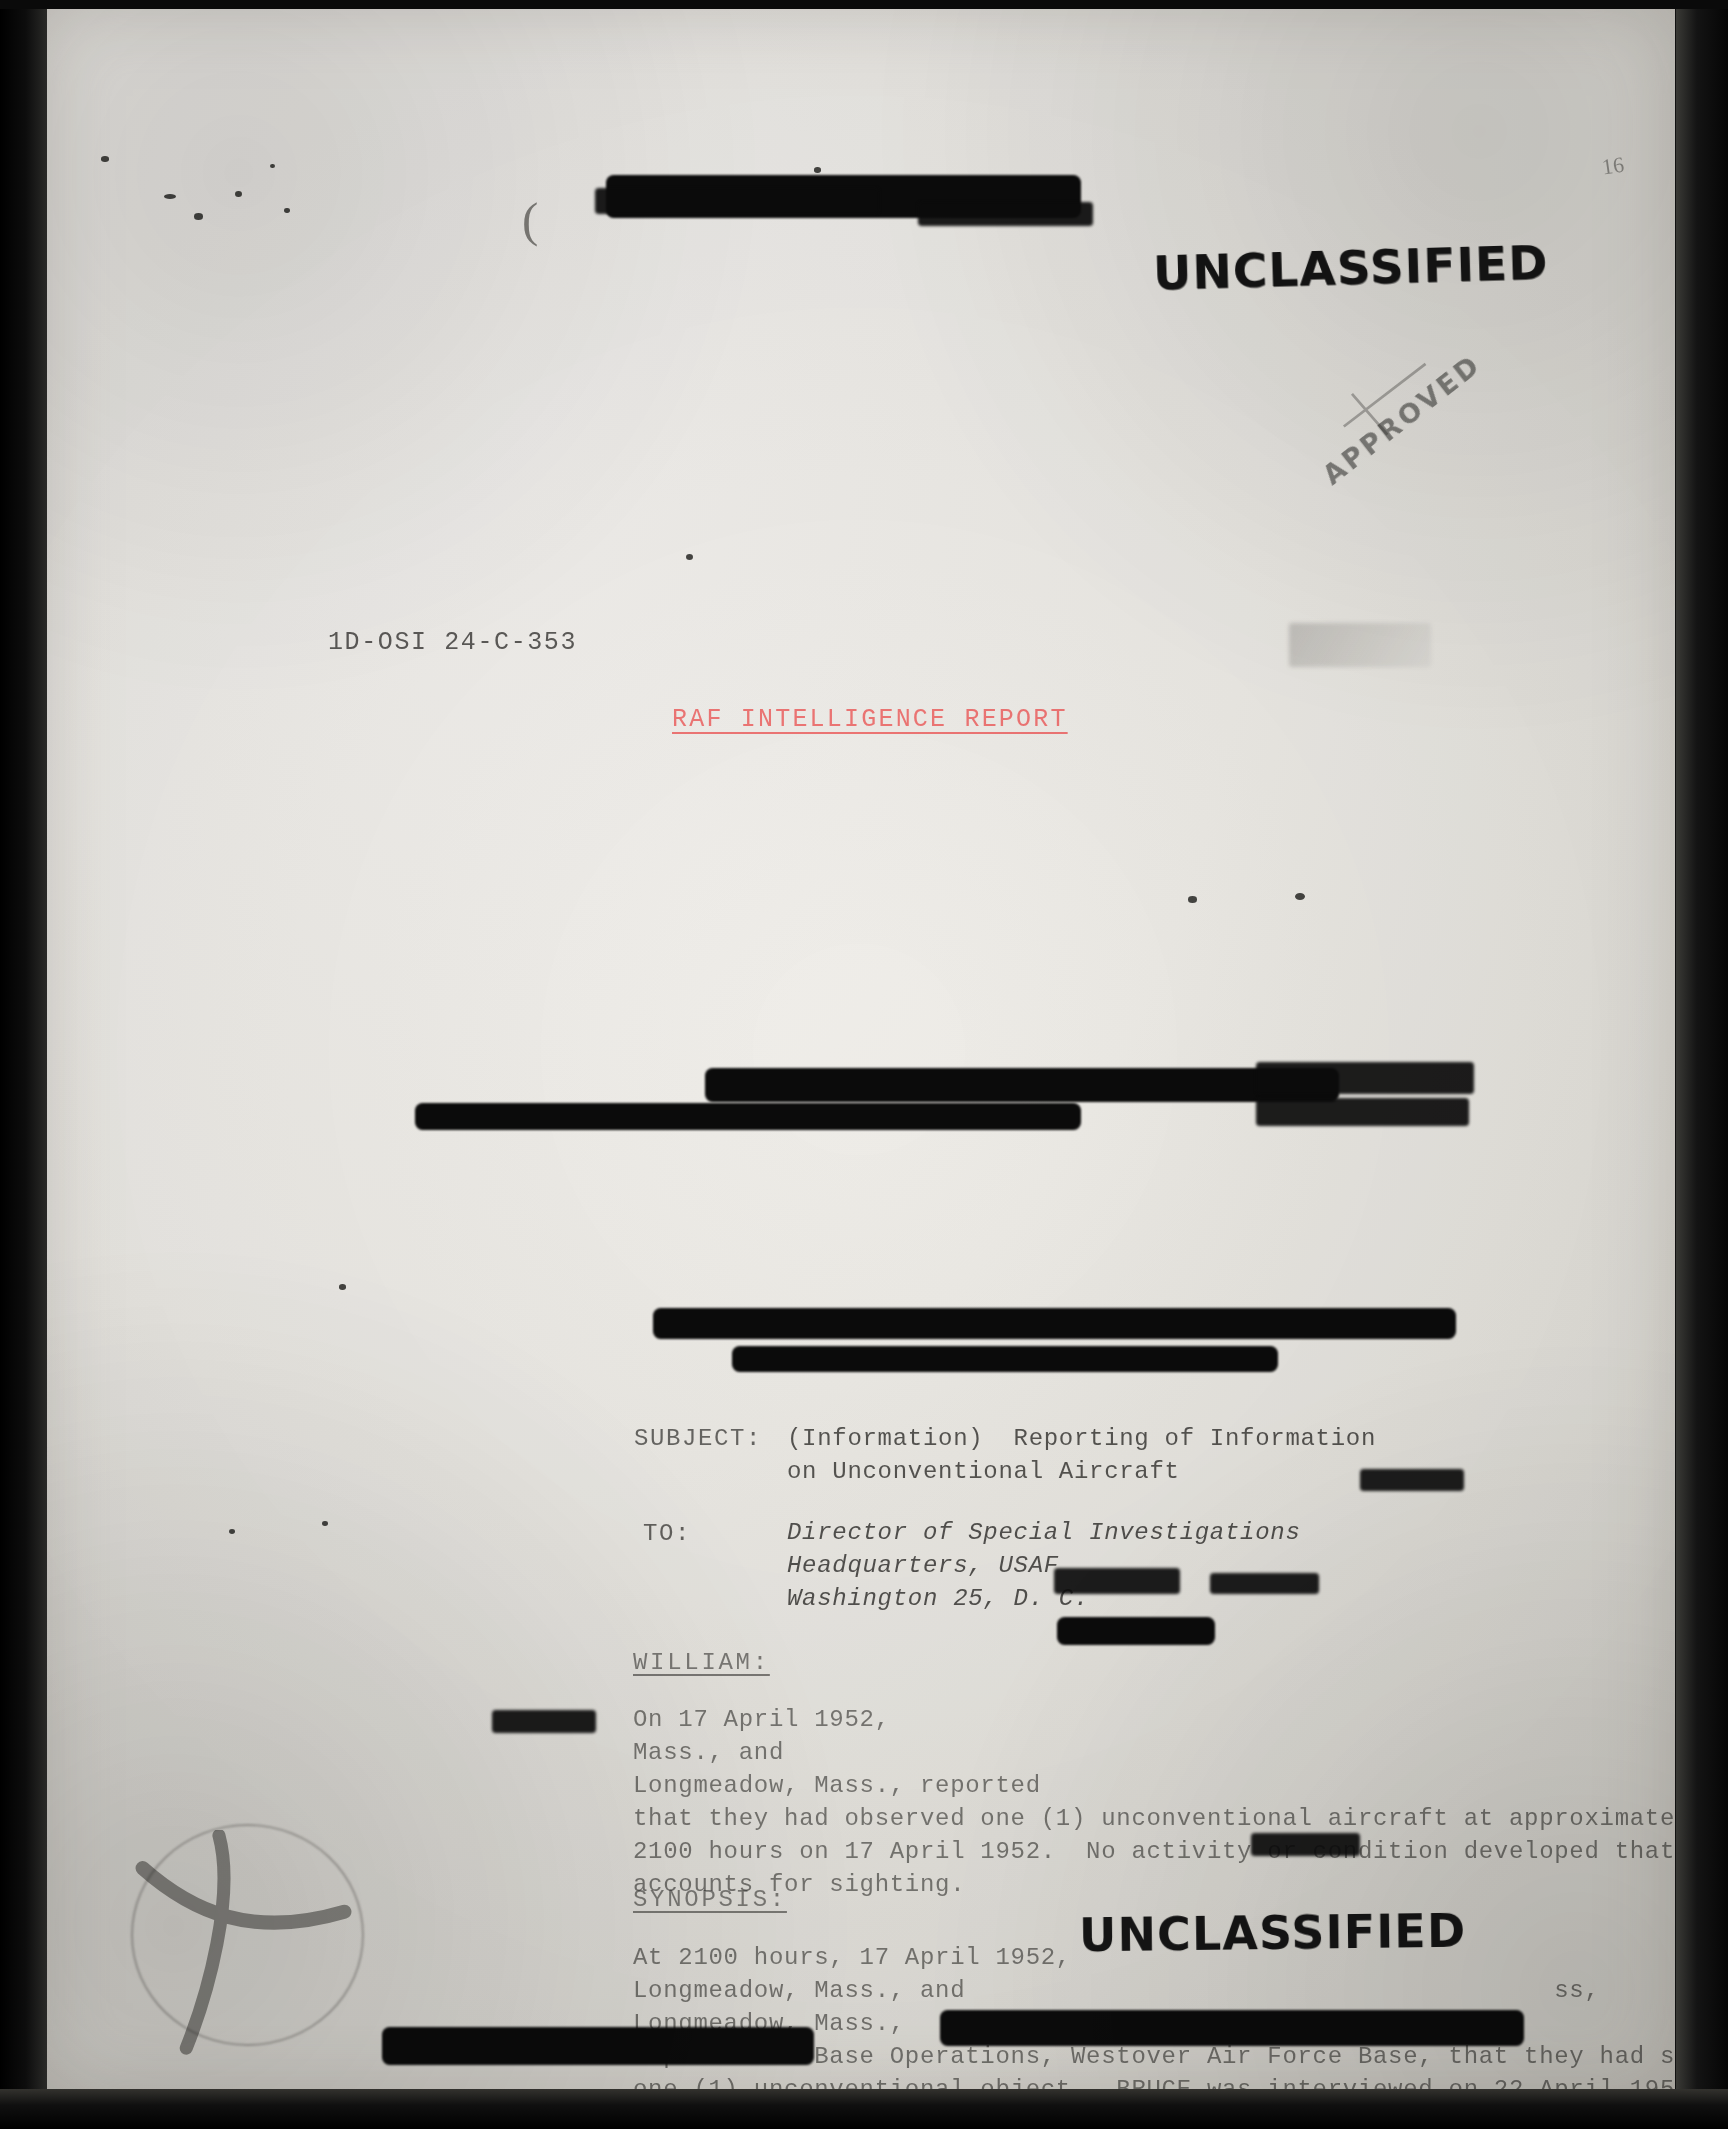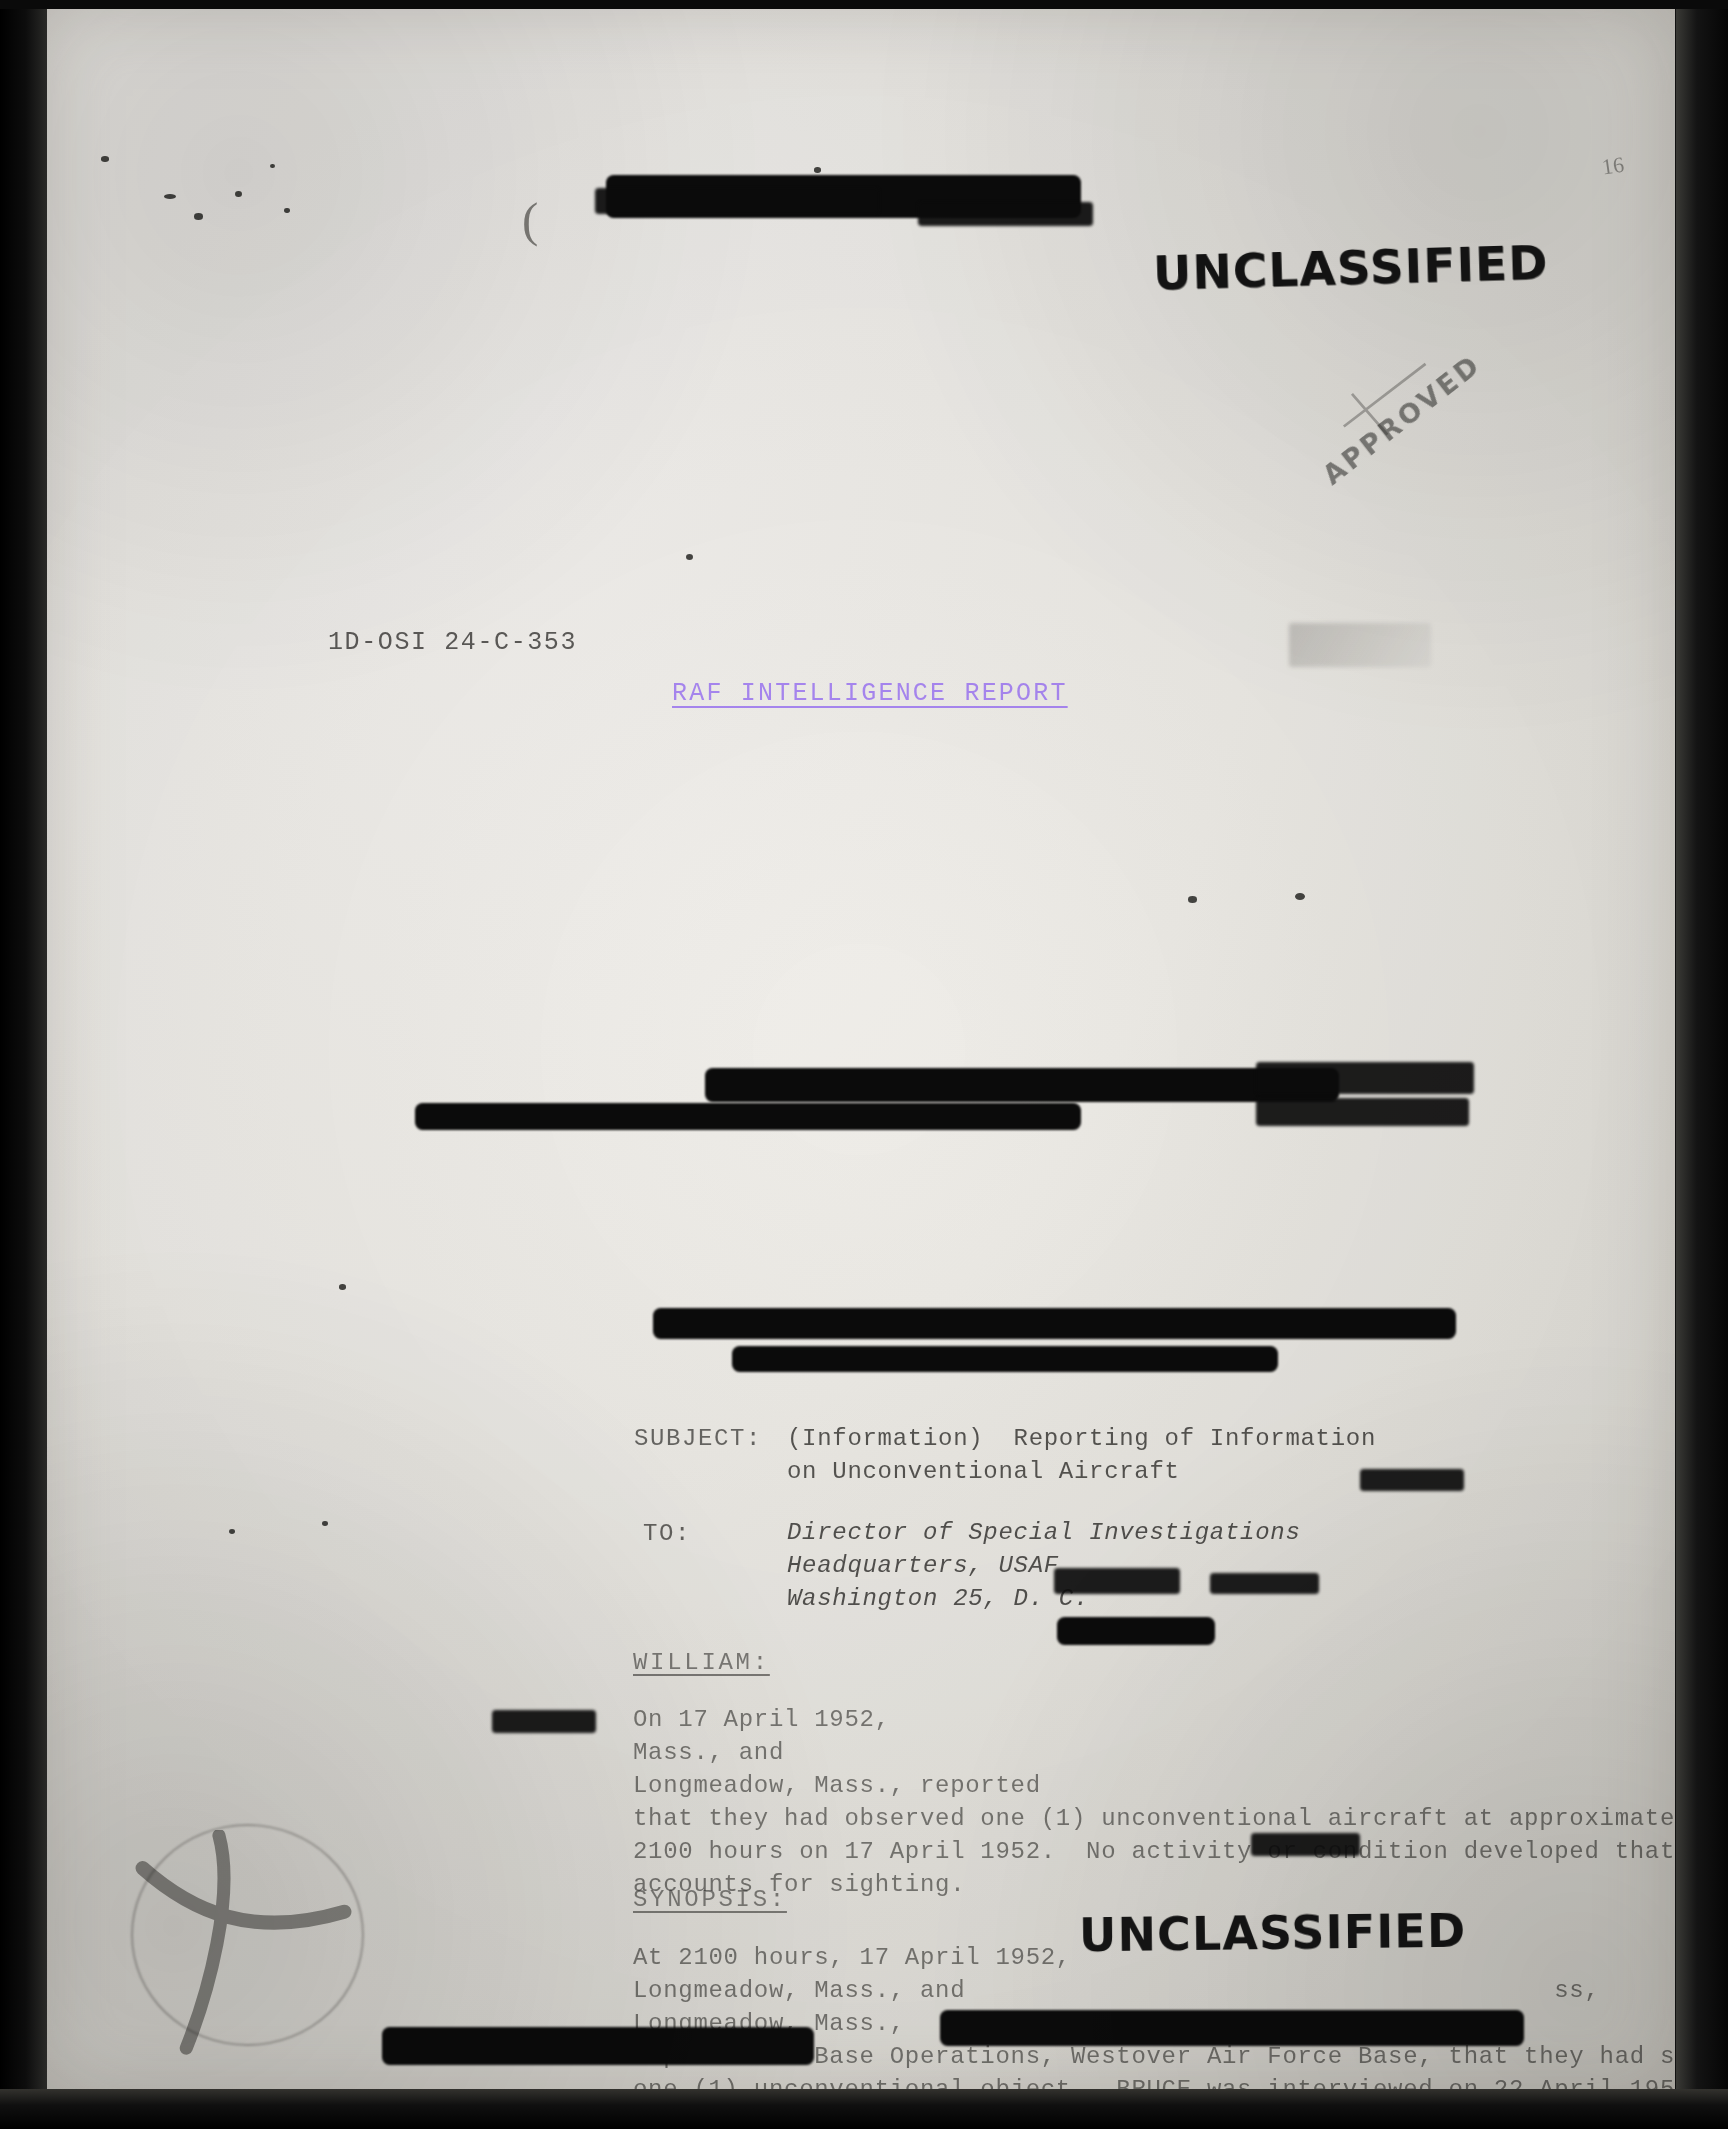--- a/index.html
+++ b/index.html
@@ -89,24 +89,24 @@
     font-size: 25px;
     letter-spacing: 1.6px;
     color: #232220;
     opacity: 0.72;
     filter: blur(0.3px);
   }
 
   .title {
     position: absolute;
     left: 672px;
-    top: 679px;
+    top: 705px;
     font-size: 25px;
     letter-spacing: 2.2px;
-    color: #8b5cf6;
+    color: #ef4444;
     text-decoration: underline;
     text-underline-offset: 5.5px;
     opacity: 0.7;
     filter: blur(0.3px);
   }
 
   .block {
     position: absolute;
     white-space: pre-wrap;
     margin-top: 40px;

